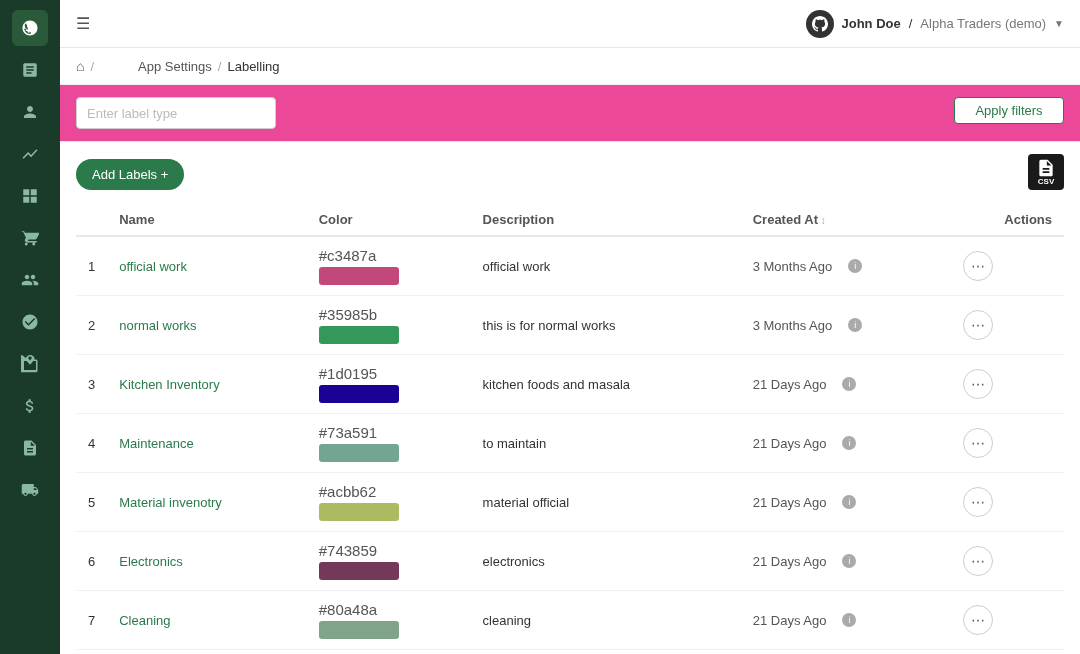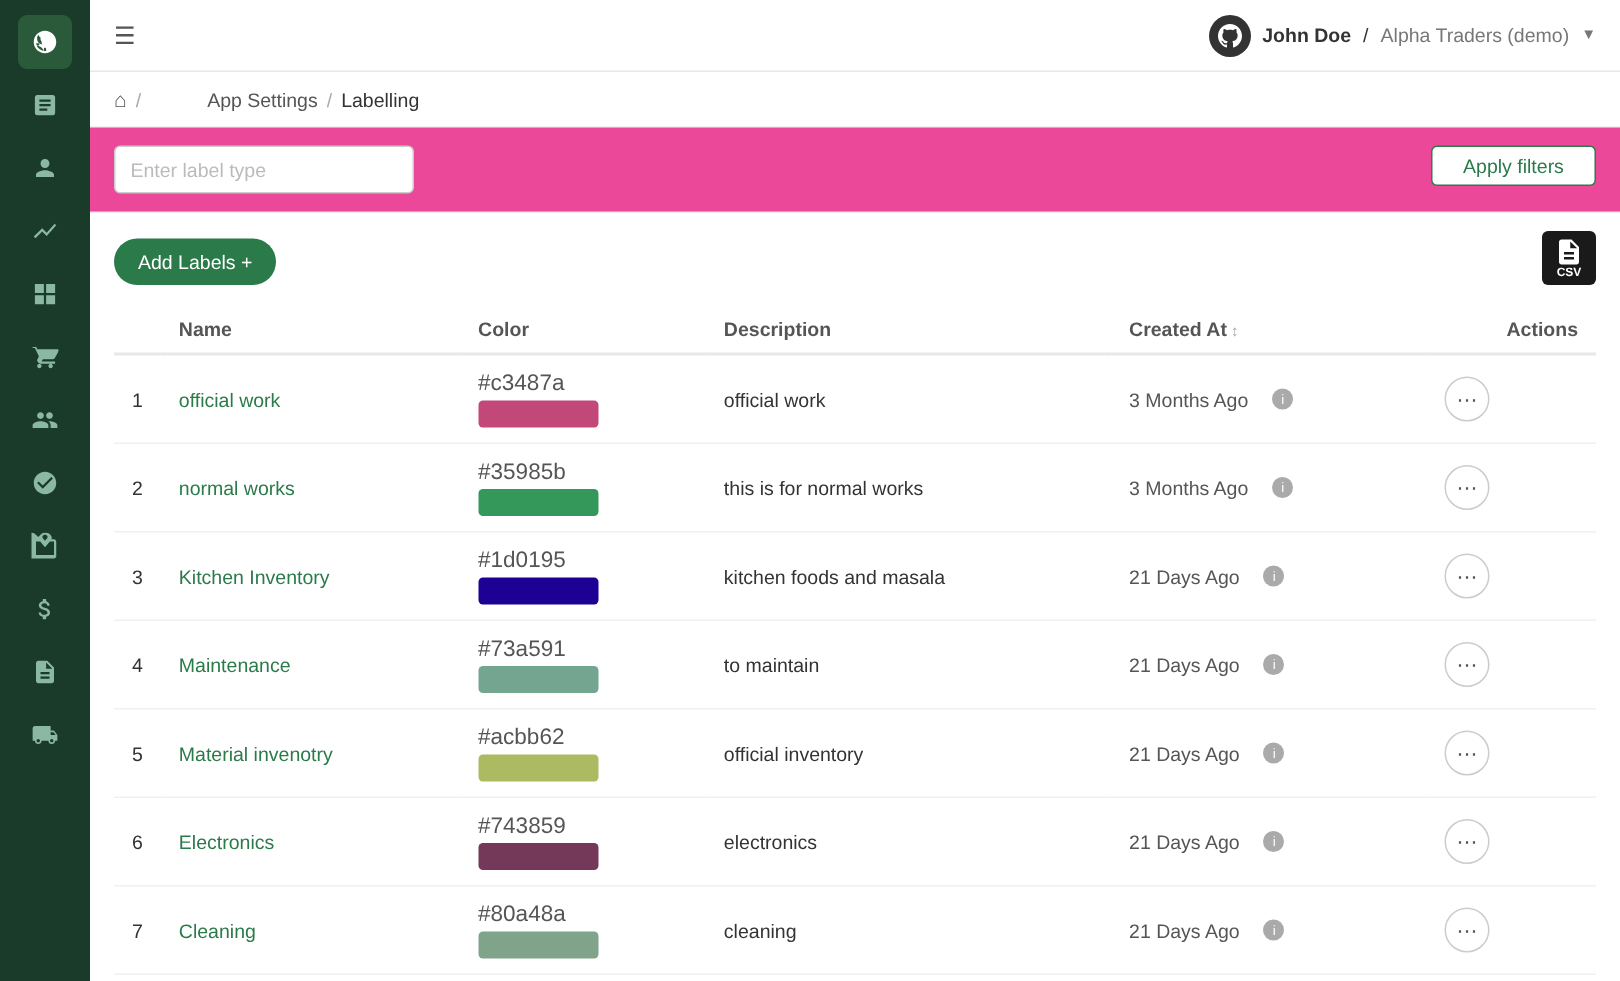--- a/index.html
+++ b/index.html
@@ -443,21 +443,21 @@
   </tr>
             <tr>
     <td class="row-num">5</td>
     <td><span class="label-name">Material invenotry</span></td>
     <td>
       <div class="color-swatch-container">
         <span class="color-hex">#acbb62</span>
         <div class="color-swatch" style="background-color:#acbb62"></div>
       </div>
     </td>
-    <td class="desc-text">official inventory</td>
+    <td class="desc-text">material official</td>
     <td>
       <div class="created-at">
         <span>21 Days Ago</span>
         <span class="info-icon">i</span>
       </div>
     </td>
     <td style="text-align:right">
       <button class="actions-btn">⋯</button>
     </td>
   </tr>

